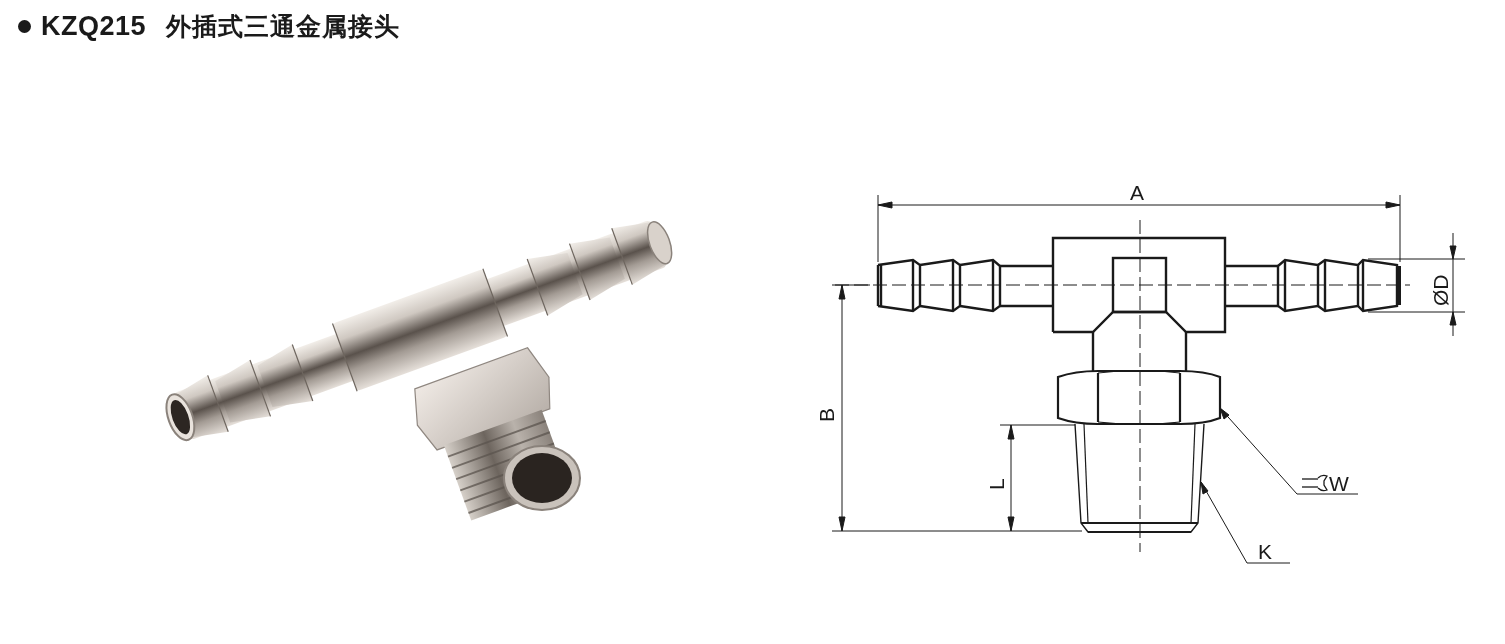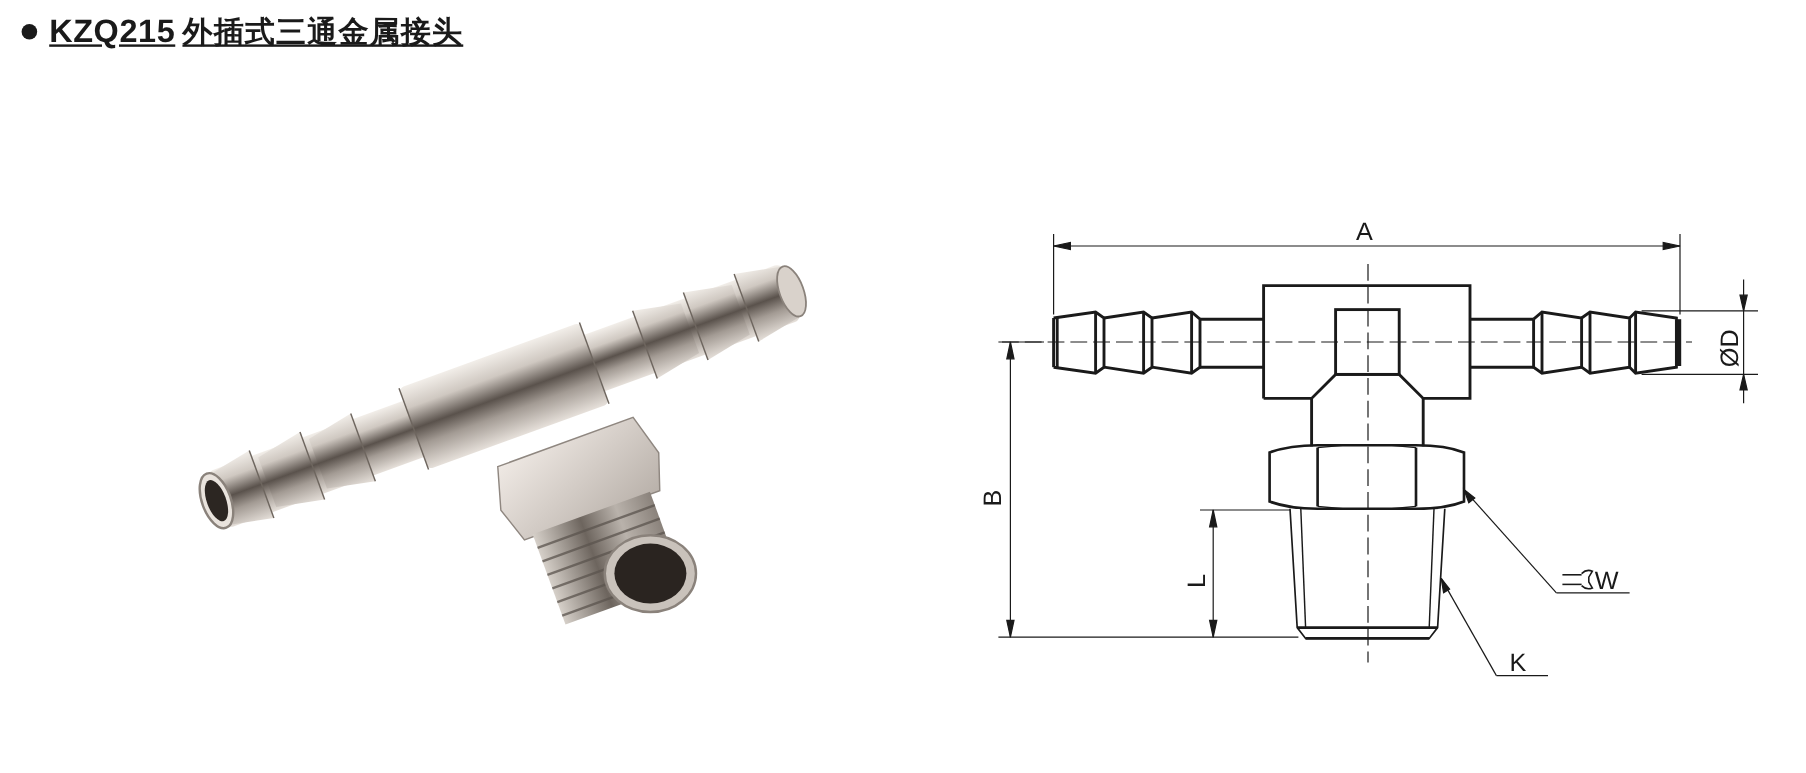--- a/index.html
+++ b/index.html
@@ -1,20 +1,20 @@
 <!DOCTYPE html>
 <html><head>
 <meta charset="utf-8">
 <style>
   html, body { margin:0; padding:0; background:#ffffff; }
   body { width:1505px; height:644px; position:relative; overflow:hidden; font-family:"DejaVu Sans", sans-serif; }
-  .title { position:absolute; left:18px; top:6px; height:40px; display:flex; align-items:center; gap:6px; color:#1a1a1a;text-decoration:underline; }
+  .title { position:absolute; left:18px; top:6px; height:40px; display:flex; align-items:center; gap:6px; color:#1a1a1a; }
   .title .bullet { width:13px; height:13px; border-radius:50%; background:#1a1a1a; display:inline-block; margin-right:4px; }
   .title .model { font-family:"Liberation Sans", sans-serif; font-weight:bold; font-size:27px; letter-spacing:0.5px; }
-  .title .name { font-family:"DejaVu Sans", sans-serif; font-weight:bold; font-size:25px; letter-spacing:1px; }
+  .title .name { font-family:"DejaVu Sans", sans-serif; font-weight:bold; font-size:25px; margin-left:14px; letter-spacing:1px; }
   svg { position:absolute; left:0; top:0; }
   .lbl { font-family:"Liberation Sans", sans-serif; font-size:21px; fill:#1a1a1a; }
 </style>
 </head>
 <body>
 
 <div class="title">
   <span class="bullet"></span>
   <span class="model">KZQ215</span>
   <span class="name">外插式三通金属接头</span>

